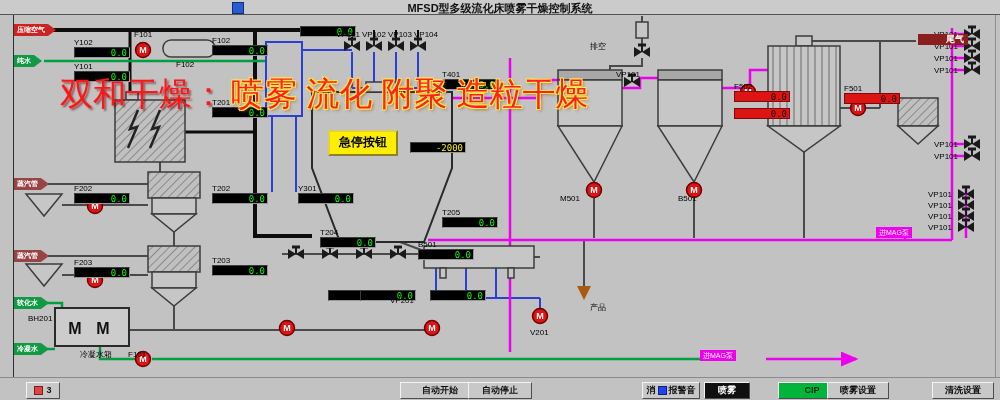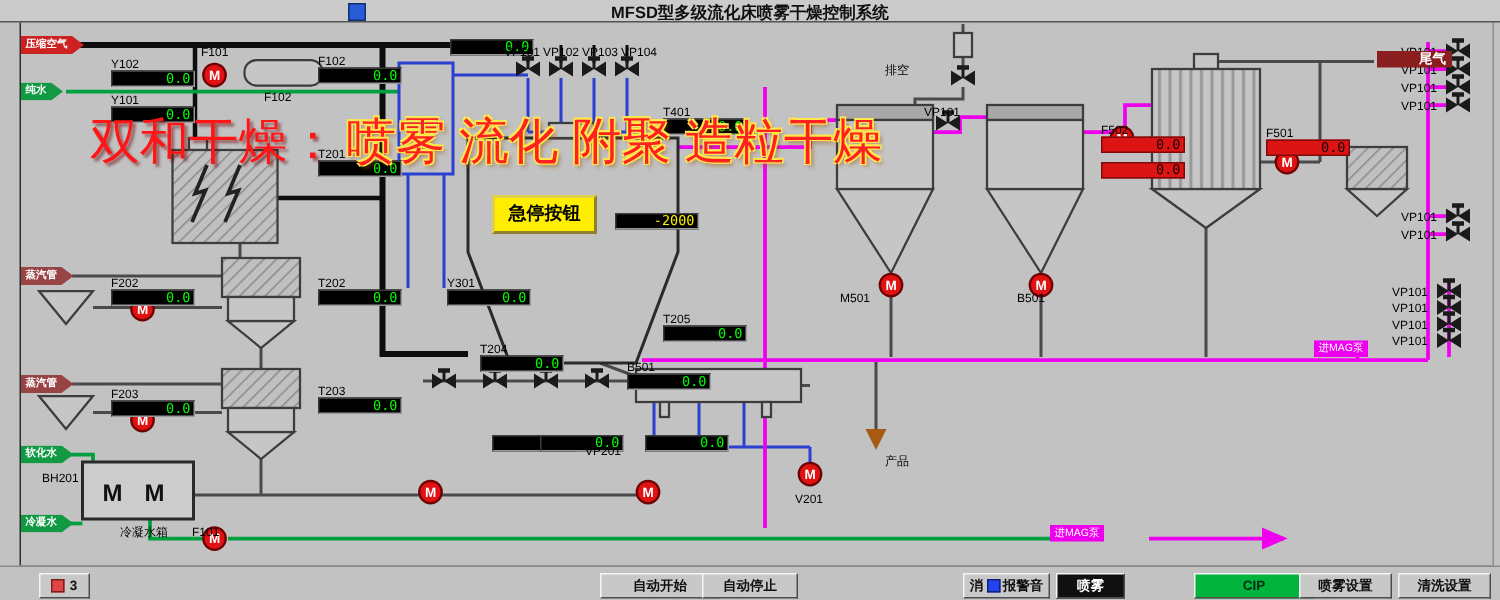--- a/index.html
+++ b/index.html
@@ -357,18 +357,18 @@
   <div class="watermark">
     <span class="wm1">双和干燥：</span><span class="wm2">喷雾 流化 附聚 造粒干燥</span>
   </div>
 
   <div class="bottombar">
     <div class="btn" style="left:26px;width:34px;"><span class="pg-icon"></span><span>3</span></div>
     <div class="btn" style="left:400px;width:80px;">自动开始</div>
     <div class="btn" style="left:468px;width:64px;">自动停止</div>
     <div class="btn" style="left:642px;width:58px;"><span>消</span><span class="alarm-icon"></span><span>报警音</span></div>
     <div class="btn dark" style="left:704px;width:46px;">喷雾</div>
-    <div class="btn green" style="left:796px;width:80px;">CIP</div>
-    <div class="btn" style="left:866px;width:62px;">喷雾设置</div>
+    <div class="btn green" style="left:778px;width:68px;">CIP</div>
+    <div class="btn" style="left:827px;width:62px;">喷雾设置</div>
     <div class="btn" style="left:932px;width:62px;">清洗设置</div>
   </div>
 
 </div>
 
 </body></html>

